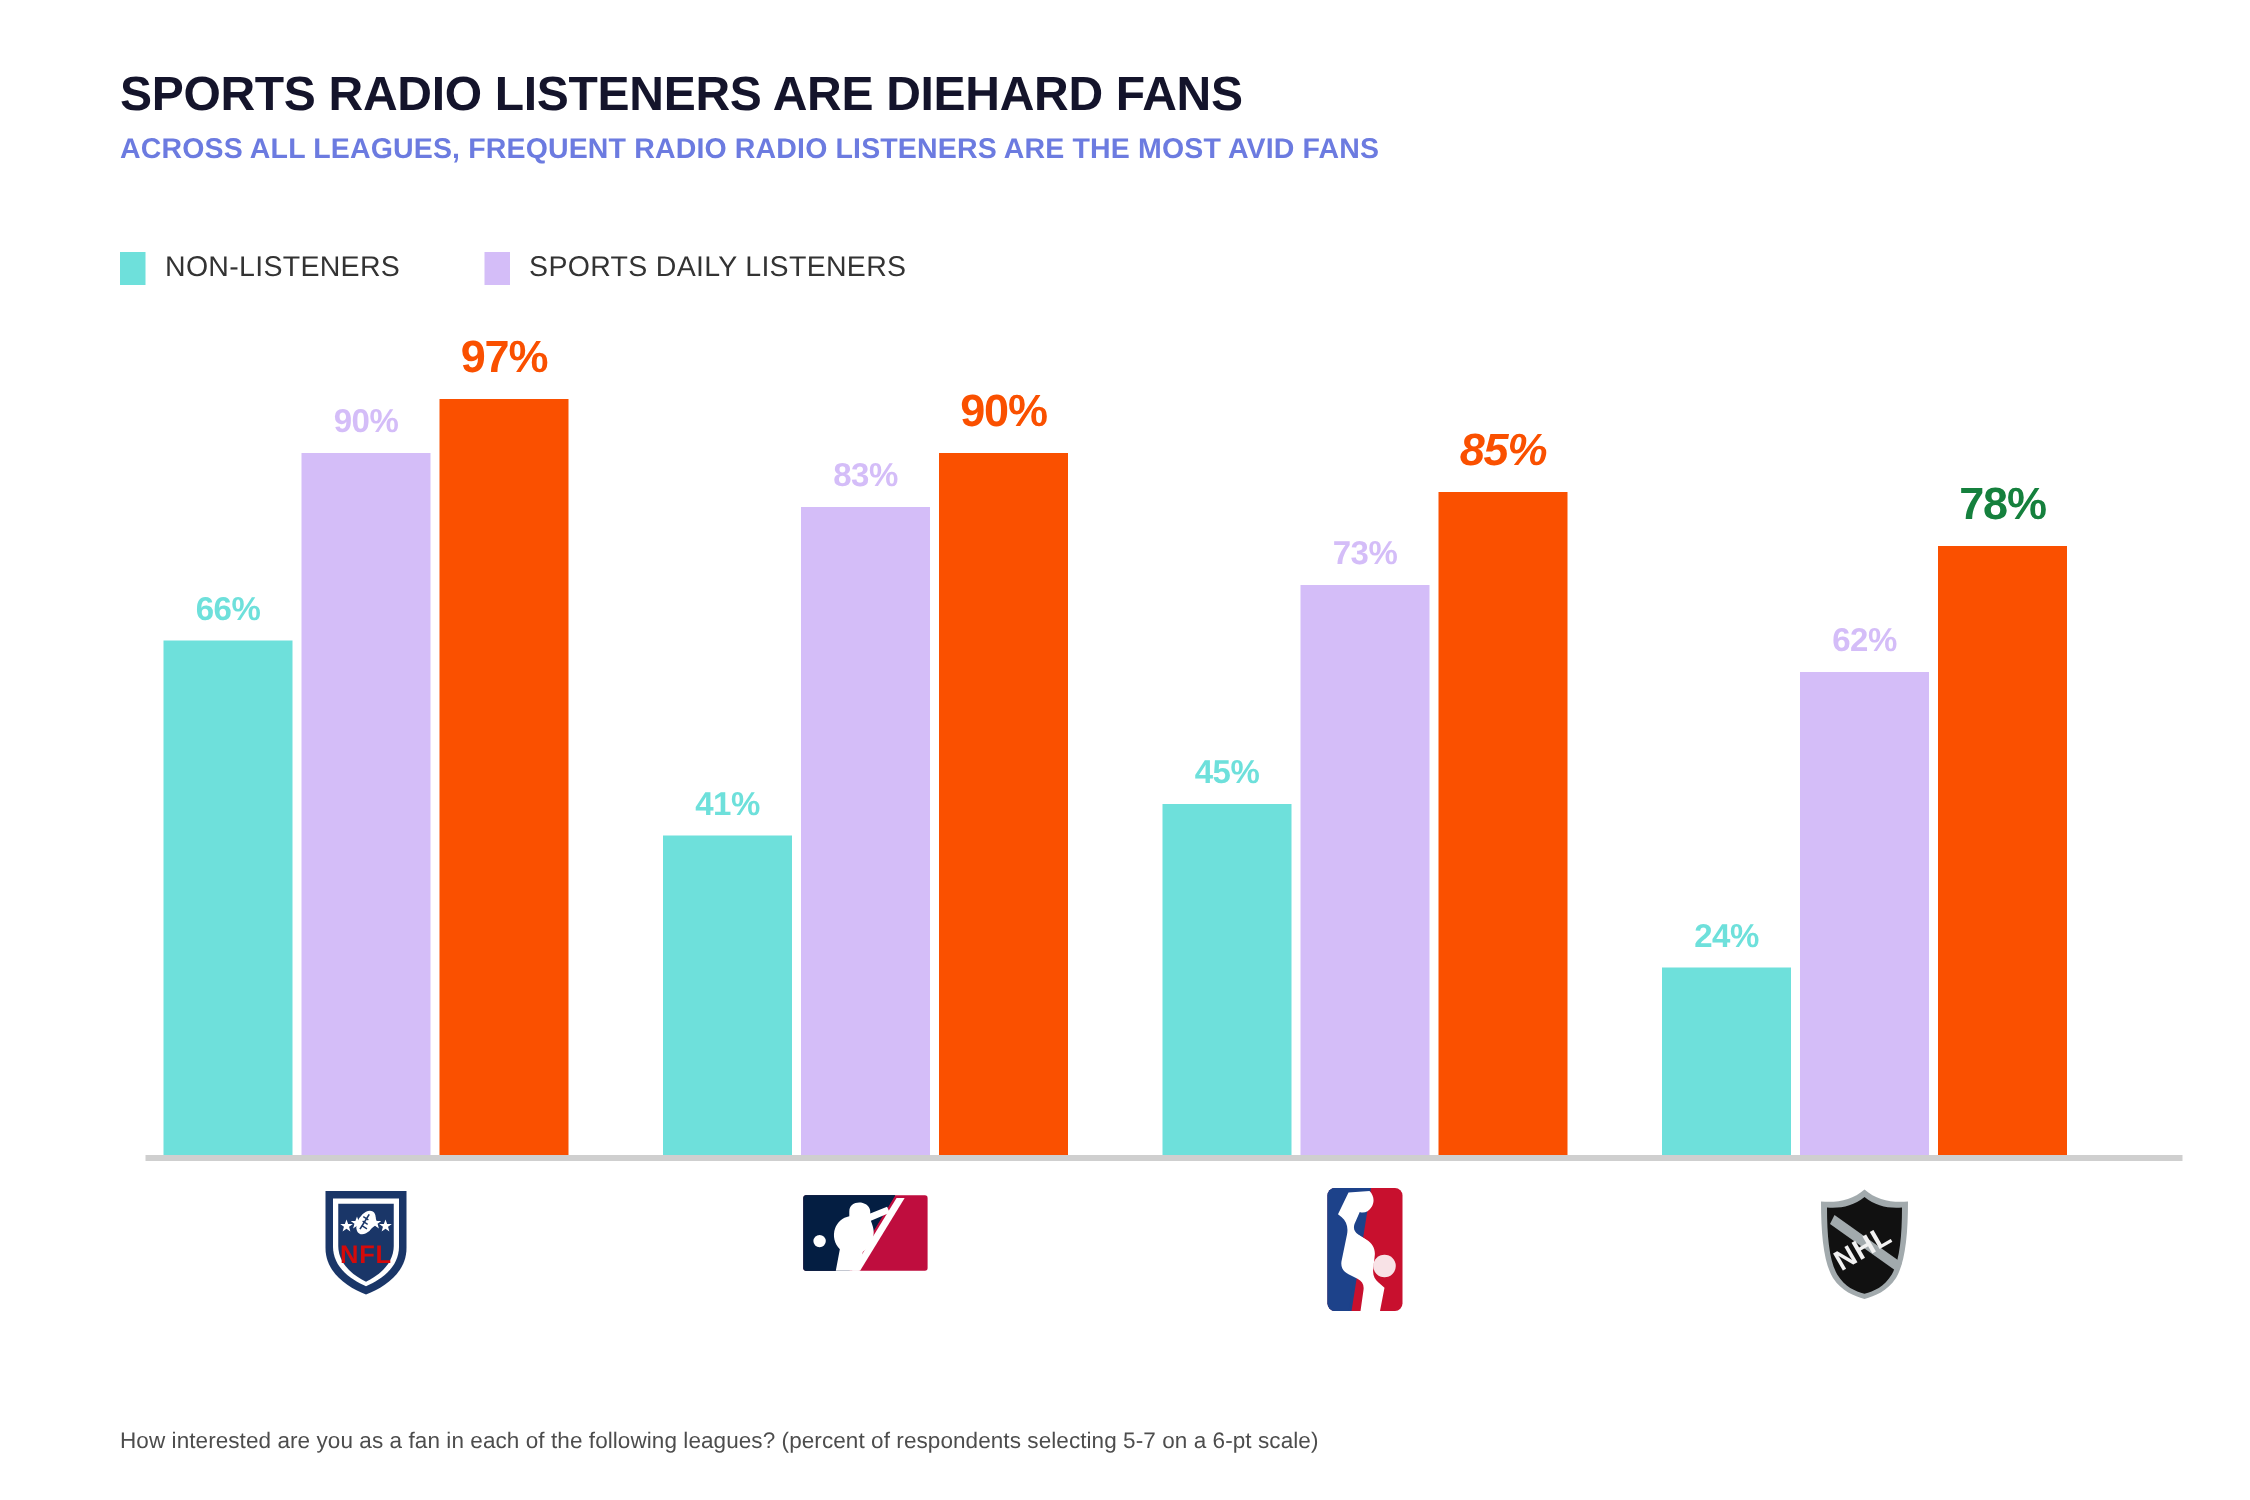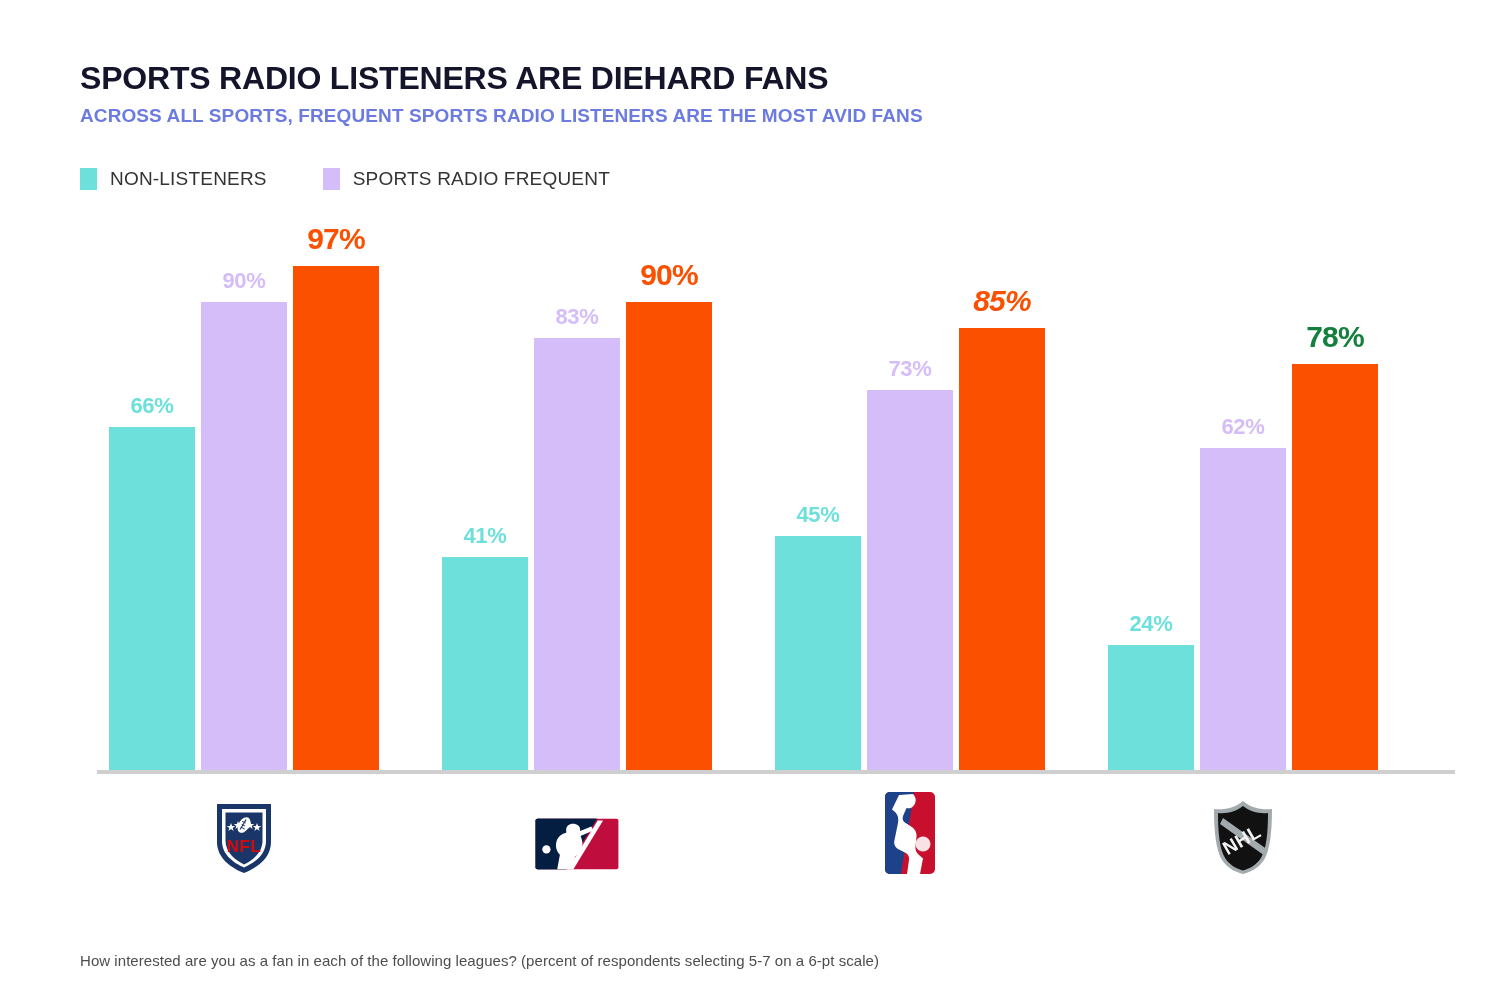--- a/index.html
+++ b/index.html
@@ -12,21 +12,21 @@
     height: 1000px;
     font-family: "Liberation Sans", sans-serif;
     position: relative;
     overflow: hidden;
   }
 
   
   #header {
     position: absolute;
     left: 80px;
-    top: 62px;
+    top: 46px;
     width: 1340px;
   }
   #chart-title {
     font-size: 32px;
     font-weight: bold;
     color: #14142b;
     letter-spacing: -0.2px;
     line-height: 1.05;
     margin: 0;
     white-space: nowrap;
@@ -112,51 +112,51 @@
     letter-spacing: -0.8px;
   }
 
   
   .league-logo {
     position: absolute;
     top: 790px;
     width: 90px;
     height: 86px;
     display: flex;
-    align-items: flex-end;
+    align-items: flex-start;
     justify-content: center;
   }
 
   
   #footnote {
     position: absolute;
     left: 80px;
     top: 952px;
     font-size: 15px;
     color: #4d4d4d;
     letter-spacing: 0.05px;
     white-space: nowrap;
   }
 </style>
 </head>
 <body>
 
 <div id="header">
   <div id="chart-title">SPORTS RADIO LISTENERS ARE DIEHARD FANS</div>
-  <div id="chart-subtitle">ACROSS ALL SPORTS, FREQUENT SPORTS RADIO LISTENERS ARE THE MOST AVID FANS</div>
+  <div id="chart-subtitle">ACROSS ALL LEAGUES, FREQUENT RADIO RADIO LISTENERS ARE THE MOST AVID FANS</div>
 </div>
 
 <div id="legend">
   <div class="legend-item">
     <span class="legend-swatch" style="background: rgb(110, 224, 219);"></span>
     <span class="legend-label">NON-LISTENERS</span>
   </div>
   <div class="legend-item">
     <span class="legend-swatch" style="background: rgb(212, 189, 248);"></span>
-    <span class="legend-label">SPORTS RADIO FREQUENT</span>
+    <span class="legend-label">SPORTS DAILY LISTENERS</span>
   </div>
 </div>
 
 <div id="plot">
     <div class="bar-group" style="left: 12px; width: 270px;">
       <div class="bar-wrap" style="left: 0px;">
         <div class="bar" title="NON-LISTENERS — NFL: 66%" style="height: 343.2px; background: rgb(110, 224, 219);"></div>
         <div class="bar-label" style="color: rgb(110, 224, 219); bottom: 351.2px;">66%</div>
       </div>
       <div class="bar-wrap" style="left: 92px;">

